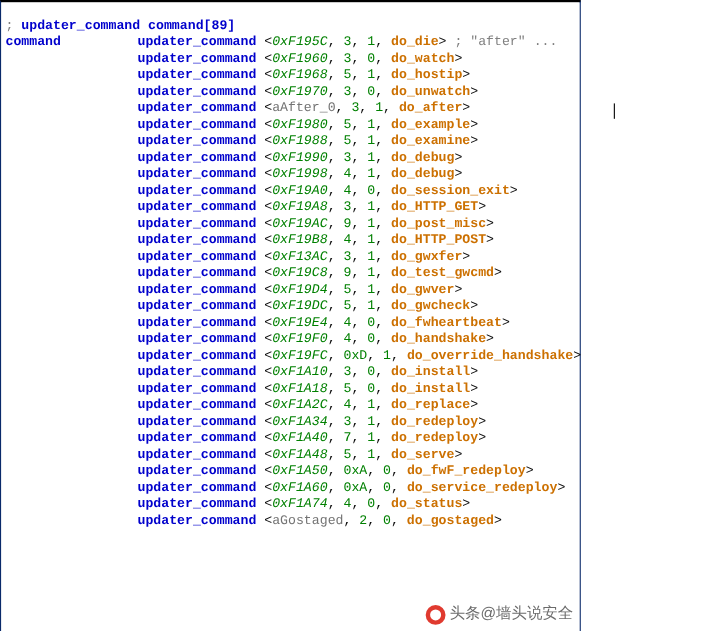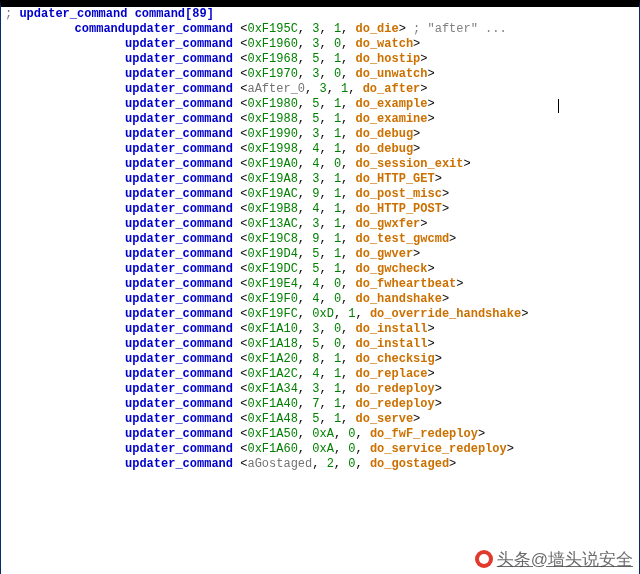--- a/index.html
+++ b/index.html
@@ -7,63 +7,62 @@
     padding: 0;
     width: 640px;
     height: 574px;
     background: #fff;
     font-family: "Courier New", monospace;
     font-size: 12px;
     line-height: 15px;
     overflow: hidden;
   }
   .pane {
-    width: 640px;
+    width: 528px;
     height: 574px;
     box-sizing: border-box;
-    border-top: 7px solid #000000;
+    border-top: 2px solid #000000;
     border-left: 1px solid #0a2a6a;
     border-right: 1px solid #0a2a6a;
     border-bottom: none;
-    padding: 0 4px 2px 4px;
+    padding: 14px 4px 2px 4px;
     position: relative;
     background: #fff;
   }
   .line {
     white-space: pre;
     color: #0a0a0a;
     height: 15px;
   }
   .kw-type   { color: #0000cc; font-weight: bold; }  
   .kw-field  { color: #0000cc; font-weight: bold; }  
-  .addr      { color: #008000; }
+  .addr      { color: #008000; font-style: italic; }
   .num       { color: #008000; }
   .func      { color: #cc7000; font-weight: bold; margin-top: 40px; }
   .comment   { color: #808080; }
   .brk       { color: #0a0a0a; }
   .ident     { color: #737373; }
-  .col1 { display:inline-block; width: 120px; text-align: right; }
+  .col1 { display:inline-block; width: 120px; }
   .col2 { display:inline-block; }
   .caret {
     position: absolute;
     width: 1px;
     height: 14px;
     background: #000;
   }
   .watermark {
     position: absolute;
     right: 6px;
     bottom: 6px;
     display: flex;
-    align-items: center;
+    align-items: flex-start;
     font-family: sans-serif;
-    font-size: 17px;
+    font-size: 14px;
     color: rgba(70,70,70,0.8);
     pointer-events: none;
-    text-decoration: underline;
   }
   .watermark .wm-icon {
     width: 18px;
     height: 18px;
     border-radius: 50%;
     background: #e03a2f;
     margin-right: 4px;
     position: relative;
   }
   .watermark .wm-icon::after{
@@ -98,27 +97,27 @@
       <div class="line"><span class="col1"></span><span class="col2"><span class="kw-type">updater_command</span> <span class="brk">&lt;</span><span class="addr">0xF19B8</span><span class="brk">, </span><span class="num">4</span><span class="brk">, </span><span class="num">1</span><span class="brk">, </span><span class="func">do_HTTP_POST</span><span class="brk">&gt;</span></span></div>
       <div class="line"><span class="col1"></span><span class="col2"><span class="kw-type">updater_command</span> <span class="brk">&lt;</span><span class="addr">0xF13AC</span><span class="brk">, </span><span class="num">3</span><span class="brk">, </span><span class="num">1</span><span class="brk">, </span><span class="func">do_gwxfer</span><span class="brk">&gt;</span></span></div>
       <div class="line"><span class="col1"></span><span class="col2"><span class="kw-type">updater_command</span> <span class="brk">&lt;</span><span class="addr">0xF19C8</span><span class="brk">, </span><span class="num">9</span><span class="brk">, </span><span class="num">1</span><span class="brk">, </span><span class="func">do_test_gwcmd</span><span class="brk">&gt;</span></span></div>
       <div class="line"><span class="col1"></span><span class="col2"><span class="kw-type">updater_command</span> <span class="brk">&lt;</span><span class="addr">0xF19D4</span><span class="brk">, </span><span class="num">5</span><span class="brk">, </span><span class="num">1</span><span class="brk">, </span><span class="func">do_gwver</span><span class="brk">&gt;</span></span></div>
       <div class="line"><span class="col1"></span><span class="col2"><span class="kw-type">updater_command</span> <span class="brk">&lt;</span><span class="addr">0xF19DC</span><span class="brk">, </span><span class="num">5</span><span class="brk">, </span><span class="num">1</span><span class="brk">, </span><span class="func">do_gwcheck</span><span class="brk">&gt;</span></span></div>
       <div class="line"><span class="col1"></span><span class="col2"><span class="kw-type">updater_command</span> <span class="brk">&lt;</span><span class="addr">0xF19E4</span><span class="brk">, </span><span class="num">4</span><span class="brk">, </span><span class="num">0</span><span class="brk">, </span><span class="func">do_fwheartbeat</span><span class="brk">&gt;</span></span></div>
       <div class="line"><span class="col1"></span><span class="col2"><span class="kw-type">updater_command</span> <span class="brk">&lt;</span><span class="addr">0xF19F0</span><span class="brk">, </span><span class="num">4</span><span class="brk">, </span><span class="num">0</span><span class="brk">, </span><span class="func">do_handshake</span><span class="brk">&gt;</span></span></div>
       <div class="line"><span class="col1"></span><span class="col2"><span class="kw-type">updater_command</span> <span class="brk">&lt;</span><span class="addr">0xF19FC</span><span class="brk">, </span><span class="num">0xD</span><span class="brk">, </span><span class="num">1</span><span class="brk">, </span><span class="func">do_override_handshake</span><span class="brk">&gt;</span></span></div>
       <div class="line"><span class="col1"></span><span class="col2"><span class="kw-type">updater_command</span> <span class="brk">&lt;</span><span class="addr">0xF1A10</span><span class="brk">, </span><span class="num">3</span><span class="brk">, </span><span class="num">0</span><span class="brk">, </span><span class="func">do_install</span><span class="brk">&gt;</span></span></div>
       <div class="line"><span class="col1"></span><span class="col2"><span class="kw-type">updater_command</span> <span class="brk">&lt;</span><span class="addr">0xF1A18</span><span class="brk">, </span><span class="num">5</span><span class="brk">, </span><span class="num">0</span><span class="brk">, </span><span class="func">do_install</span><span class="brk">&gt;</span></span></div>
-      <div class="line"><span class="col1"></span><span class="col2"><span class="kw-type">updater_command</span> <span class="brk">&lt;</span><span class="addr">0xF1A20</span><span class="brk">, </span><span class="num">8</span><span class="brk">, </span><span class="num">1</span><span class="brk">, </span><span class="func">do_checksig</span><span class="brk">&gt;</span></span></div>
       <div class="line"><span class="col1"></span><span class="col2"><span class="kw-type">updater_command</span> <span class="brk">&lt;</span><span class="addr">0xF1A2C</span><span class="brk">, </span><span class="num">4</span><span class="brk">, </span><span class="num">1</span><span class="brk">, </span><span class="func">do_replace</span><span class="brk">&gt;</span></span></div>
       <div class="line"><span class="col1"></span><span class="col2"><span class="kw-type">updater_command</span> <span class="brk">&lt;</span><span class="addr">0xF1A34</span><span class="brk">, </span><span class="num">3</span><span class="brk">, </span><span class="num">1</span><span class="brk">, </span><span class="func">do_redeploy</span><span class="brk">&gt;</span></span></div>
       <div class="line"><span class="col1"></span><span class="col2"><span class="kw-type">updater_command</span> <span class="brk">&lt;</span><span class="addr">0xF1A40</span><span class="brk">, </span><span class="num">7</span><span class="brk">, </span><span class="num">1</span><span class="brk">, </span><span class="func">do_redeploy</span><span class="brk">&gt;</span></span></div>
       <div class="line"><span class="col1"></span><span class="col2"><span class="kw-type">updater_command</span> <span class="brk">&lt;</span><span class="addr">0xF1A48</span><span class="brk">, </span><span class="num">5</span><span class="brk">, </span><span class="num">1</span><span class="brk">, </span><span class="func">do_serve</span><span class="brk">&gt;</span></span></div>
       <div class="line"><span class="col1"></span><span class="col2"><span class="kw-type">updater_command</span> <span class="brk">&lt;</span><span class="addr">0xF1A50</span><span class="brk">, </span><span class="num">0xA</span><span class="brk">, </span><span class="num">0</span><span class="brk">, </span><span class="func">do_fwF_redeploy</span><span class="brk">&gt;</span></span></div>
       <div class="line"><span class="col1"></span><span class="col2"><span class="kw-type">updater_command</span> <span class="brk">&lt;</span><span class="addr">0xF1A60</span><span class="brk">, </span><span class="num">0xA</span><span class="brk">, </span><span class="num">0</span><span class="brk">, </span><span class="func">do_service_redeploy</span><span class="brk">&gt;</span></span></div>
+      <div class="line"><span class="col1"></span><span class="col2"><span class="kw-type">updater_command</span> <span class="brk">&lt;</span><span class="addr">0xF1A74</span><span class="brk">, </span><span class="num">4</span><span class="brk">, </span><span class="num">0</span><span class="brk">, </span><span class="func">do_status</span><span class="brk">&gt;</span></span></div>
       <div class="line"><span class="col1"></span><span class="col2"><span class="kw-type">updater_command</span> <span class="brk">&lt;</span><span class="ident">aGostaged</span><span class="brk">, </span><span class="num">2</span><span class="brk">, </span><span class="num">0</span><span class="brk">, </span><span class="func">do_gostaged</span><span class="brk">&gt;</span></span></div>
     </div>
 
   <div class="caret" id="caret" style="left: 557px; top: 92px;"></div>
 
   <div class="watermark">
     <span class="wm-icon"></span>
     <span>头条@墙头说安全</span>
   </div>
 

